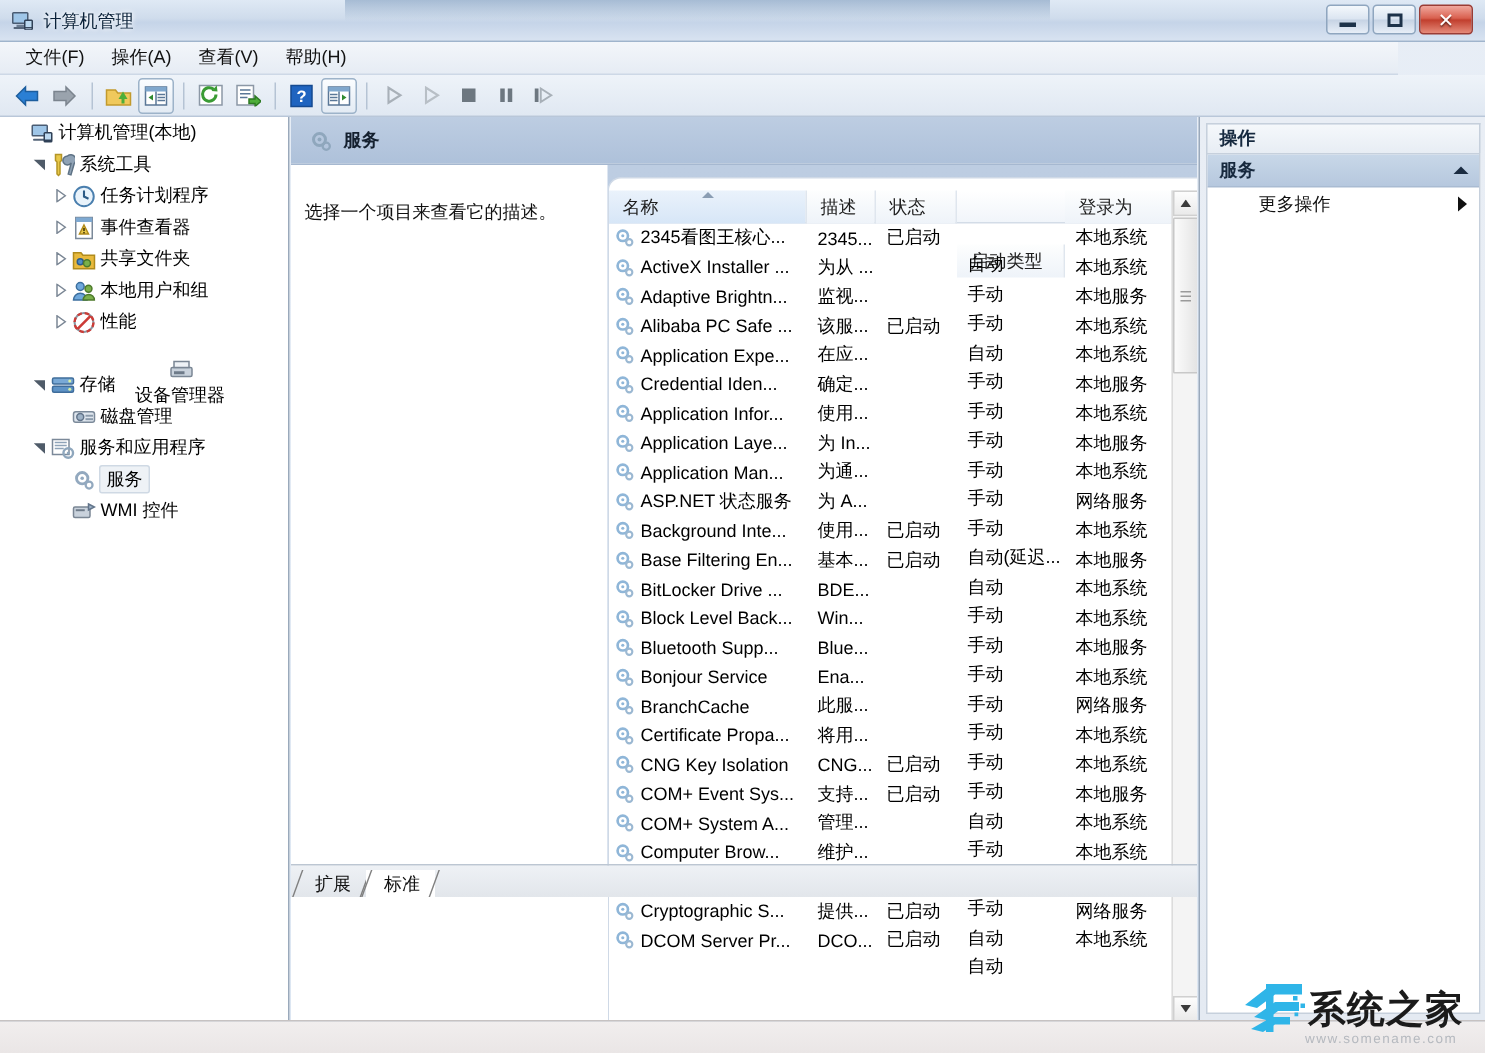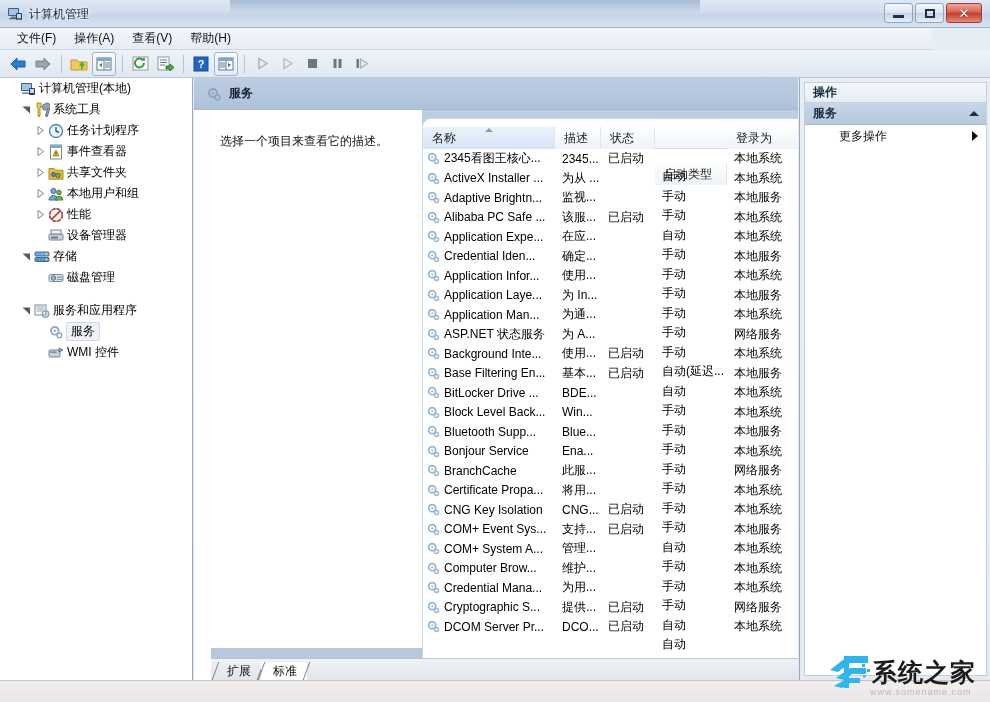--- a/index.html
+++ b/index.html
@@ -118,21 +118,21 @@
   #content-header {
     position:absolute; left:0; top:0; width:604px; height:32px;
     background: linear-gradient(180deg,#bdcde2 0%, #aec1da 100%);
     border-bottom:1px solid #a6b8d0;
     display:flex; align-items:center; padding-left:12px;
   }
   #content-header .hdr-icon { width:16px; height:16px; margin-right:7px; }
   #content-header .hdr-text { font-size:12px; color:#14202f; font-weight:bold; }
 
   #content-area {
-    position:absolute; left:17px; top:32px; width:604px; height:570px;
+    position:absolute; left:0; top:32px; width:604px; height:488px;
     background: linear-gradient(180deg,#bdcde2 0%, #b6c7de 100%);
   }
   #detail-pane {
     position:absolute; left:0; top:0; width:211px; height:538px;
     background:#fff;
   }
   #detail-text {
     position:absolute; left:9px; top:22px; width:195px;
     font-size:12px; color:#111; line-height:1.5;
   }
@@ -512,21 +512,21 @@
             </span>
             <span class="tw-icon">
               <svg width="16" height="16" viewBox="0 0 16 16">
                 <circle cx="8" cy="8" r="6.3" fill="#fff" stroke="#8b95a0" stroke-width="1.4"></circle>
                 <circle cx="8" cy="8" r="6.3" fill="none" stroke="#cc3b36" stroke-width="1.6" stroke-dasharray="3 2"></circle>
                 <path d="M3.6 12.4 L12.4 3.6" stroke="#cc3b36" stroke-width="1.8"></path>
               </svg>
             </span>
             <span class="tw-label">性能</span>
           </div>
-          <div class="tree-row" style="padding-left: 34px;">
+          <div class="tree-row" style="padding-left: 52px; flex-direction: column;">
             <span class="tw-arrow"></span>
             <span class="tw-icon">
               <svg width="16" height="16" viewBox="0 0 16 16">
                 <rect x="1" y="6" width="14" height="6" rx="1" fill="#c9d2dc" stroke="#7a8694"></rect>
                 <rect x="3" y="2" width="10" height="4" fill="#eef2f6" stroke="#7a8694"></rect>
                 <rect x="3" y="8.5" width="7" height="2" fill="#6e7b89"></rect>
               </svg>
             </span>
             <span class="tw-label">设备管理器</span>
           </div>
@@ -551,21 +551,21 @@
             <span class="tw-icon">
               <svg width="16" height="16" viewBox="0 0 16 16">
                 <rect x="1" y="4.5" width="14" height="7" rx="1.5" fill="#dfe6ee" stroke="#7b8999"></rect>
                 <circle cx="5.5" cy="8" r="2.3" fill="#9fb3c7" stroke="#62748a"></circle>
                 <rect x="9" y="6.5" width="5" height="1.3" fill="#8b9bab"></rect>
                 <rect x="9" y="8.8" width="5" height="1.3" fill="#8b9bab"></rect>
               </svg>
             </span>
             <span class="tw-label">磁盘管理</span>
           </div>
-          <div class="tree-row" style="padding-left: 20px; margin-top: 12px;">
+          <div class="tree-row" style="padding-left: 20px;">
             <span class="tw-arrow">
               <svg width="9" height="9" viewBox="0 0 9 9">
                 <path d="M0.5 1.5 L8 1.5 L8 8.5 Z" fill="#4f5b69"></path>
               </svg>
             </span>
             <span class="tw-icon">
               <svg width="16" height="16" viewBox="0 0 16 16">
                 <rect x="1" y="2" width="11" height="10" fill="#fff" stroke="#7b8999"></rect>
                 <path d="M2.5 4 h8 M2.5 6 h8 M2.5 8 h6" stroke="#8ea3b8"></path>
                 <circle cx="11.5" cy="11" r="3.2" fill="none" stroke="#8fa7bd" stroke-width="1.6"></circle>

